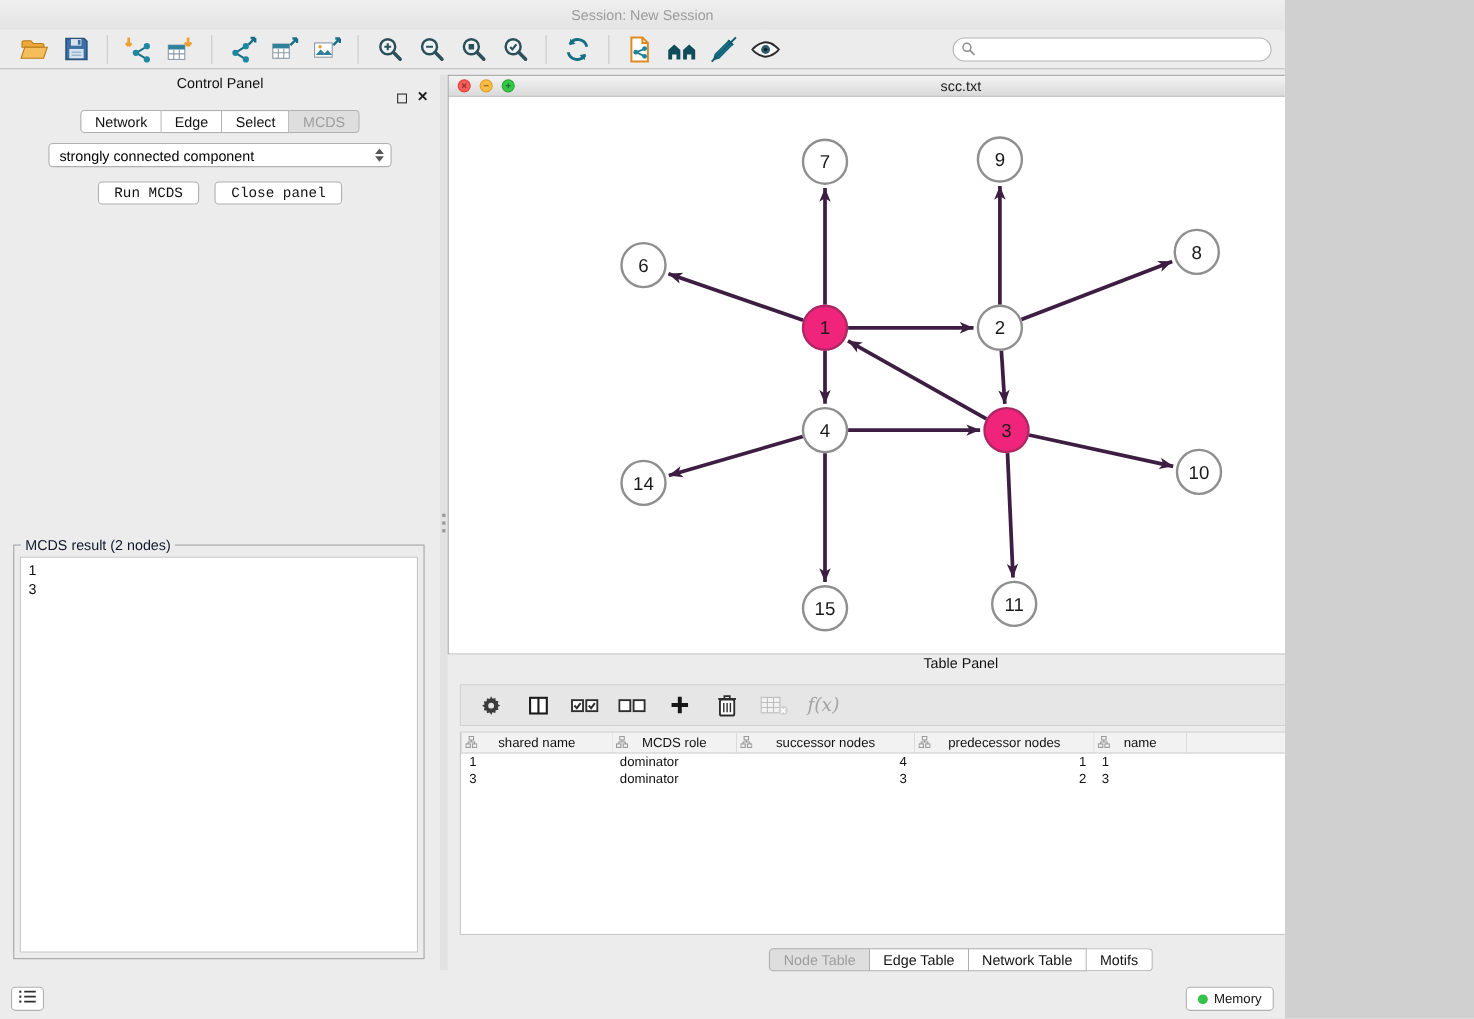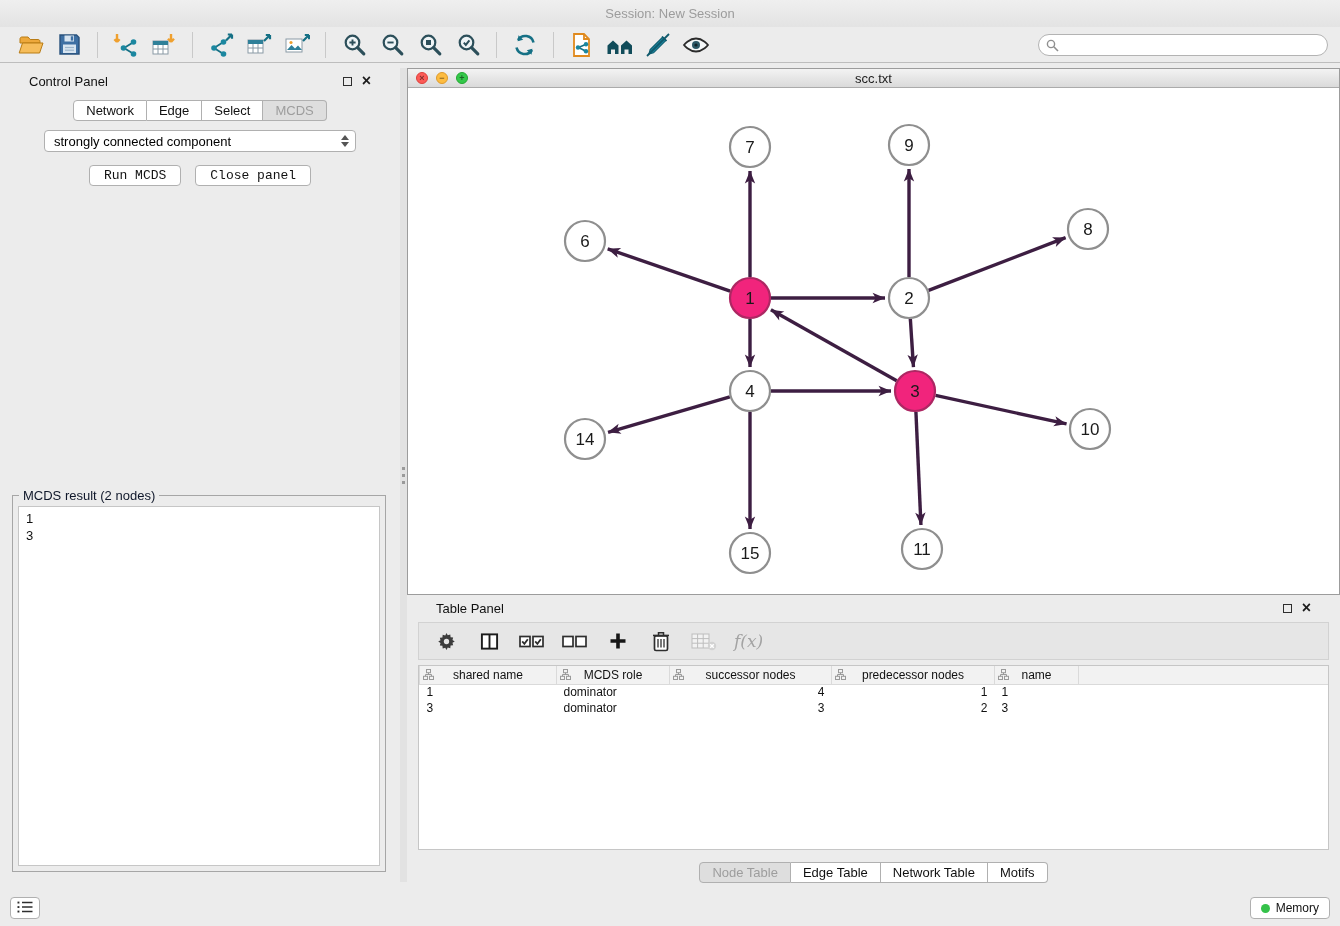--- a/index.html
+++ b/index.html
@@ -1,37 +1,37 @@
 <!DOCTYPE html>
 <html><head>
 <meta charset="utf-8">
 <style>
   * { margin:0; padding:0; box-sizing:border-box; }
   html,body { width:1340px; height:926px; }
   body { font-family:"Liberation Sans", sans-serif; background:#d0d0d0; }
-  .window { position:relative; width:1340px; height:926px; background:#ececec; overflow:hidden; }
+  .window { position:relative; width:1168px; height:926px; background:#ececec; overflow:hidden; }
 
   
   .titlebar { position:absolute; top:0; left:0; right:0; height:27px;
     background:linear-gradient(#efefef,#e3e3e3); text-align:center; line-height:27px;
     font-size:13px; color:#9c9c9c; }
 
   
   .toolbar { position:absolute; top:27px; left:0; right:0; height:36px; background:#ececec;
     border-bottom:1px solid #bdbdbd; display:flex; align-items:center; padding:0 12px; }
   .tb-groups { display:flex; align-items:center; }
   .tbtn { width:38px; height:30px; display:flex; align-items:center; justify-content:center; border-radius:4px; }
   .tsep { width:1px; height:26px; background:#c9c9c9; margin:0 9px; }
   .search-wrap { margin-left:auto; position:relative; width:290px; height:22px; }
   .search-input { width:100%; height:100%; border-radius:11px; border:1px solid #b3b3b3;
     padding:0 8px 0 26px; font-size:13px; background:#fff; outline:none; font-family:inherit; }
   .search-icon { position:absolute; left:8px; top:4px; pointer-events:none; }
 
   
-  .panel-header { height:26px; display:flex; align-items:center; padding:0 29px; font-size:13px; color:#111; }
+  .panel-header { height:26px; display:flex; align-items:center; padding:0 11px; font-size:13px; color:#111;flex-direction:column; }
   .win-icons { margin-left:auto; display:flex; gap:10px; align-items:center; }
   .float-icon { width:9px; height:9px; border:1.5px solid #2e2e2e; display:inline-block; }
   .close-icon { font-weight:bold; font-size:16px; color:#1c1c1c; line-height:12px; }
 
   .seg-tabs { display:flex; justify-content:center; }
   .seg-tab { height:21px; padding:0 12px; font-size:13px; background:#fff; border:1px solid #b0b0b0;
     border-left:none; color:#111; font-family:inherit; display:inline-flex; align-items:center; cursor:default; }
   .seg-tab:first-child { border-left:1px solid #b0b0b0; border-radius:4px 0 0 4px; }
   .seg-tab:last-child { border-radius:0 4px 4px 0; }
   .seg-tab.active { background:#dedede; color:#9d9d9d; }

